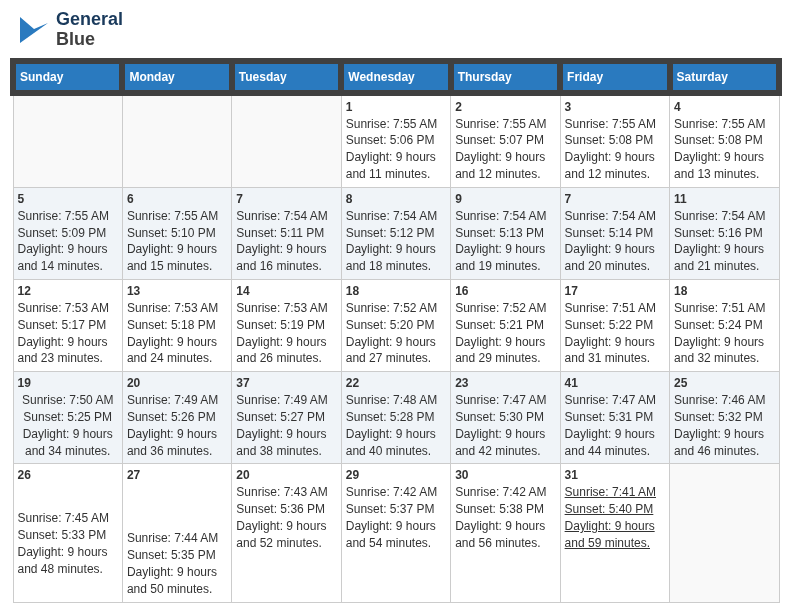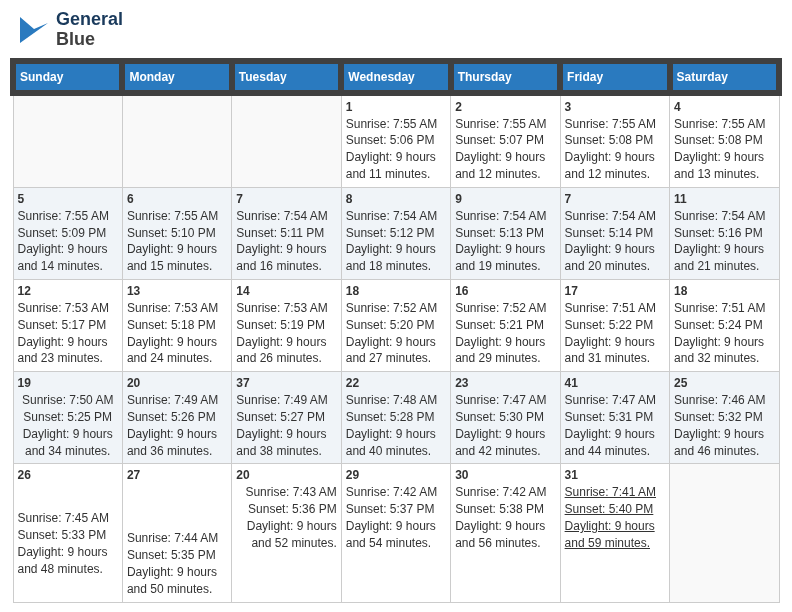--- a/index.html
+++ b/index.html
@@ -315,21 +315,21 @@
         </td>
         <td>
           <div class="day-number">27</div>
           <div class="day-info" style="white-space: pre-line; margin-top: 48px;">Sunrise: 7:44 AM
 Sunset: 5:35 PM
 Daylight: 9 hours
 and 50 minutes.</div>
         </td>
         <td>
           <div class="day-number">20</div>
-          <div class="day-info" style="white-space: pre-line; text-align: right;">Sunrise: 7:43 AM
+          <div class="day-info" style="white-space: pre-line;">Sunrise: 7:43 AM
 Sunset: 5:36 PM
 Daylight: 9 hours
 and 52 minutes.</div>
         </td>
         <td>
           <div class="day-number">29</div>
           <div class="day-info" style="white-space: pre-line;">Sunrise: 7:42 AM
 Sunset: 5:37 PM
 Daylight: 9 hours
 and 54 minutes.</div>

